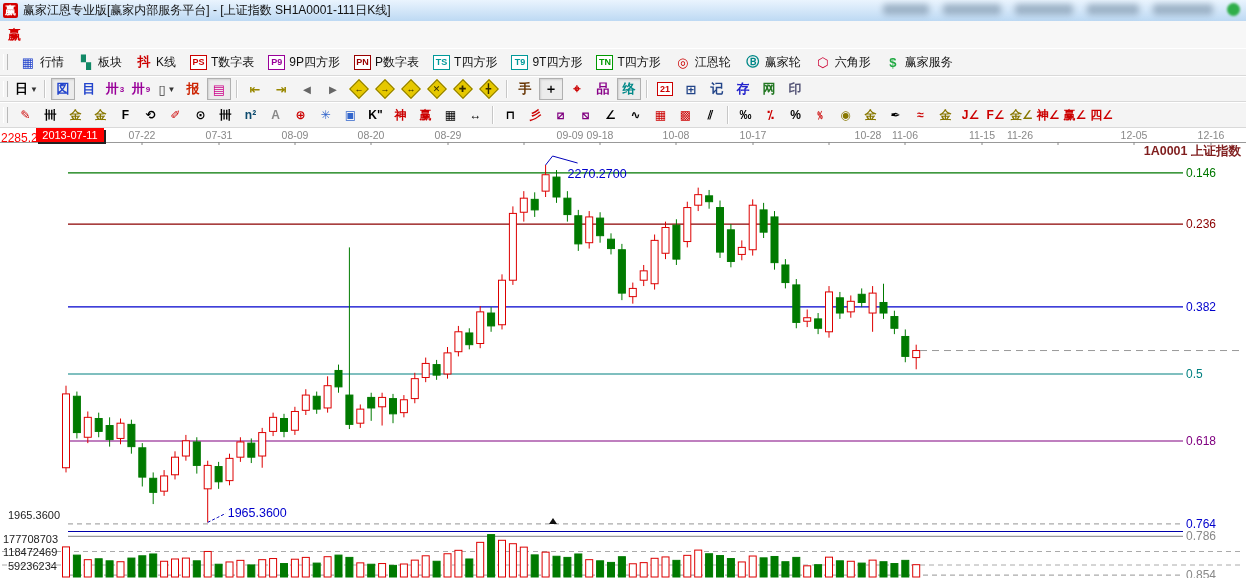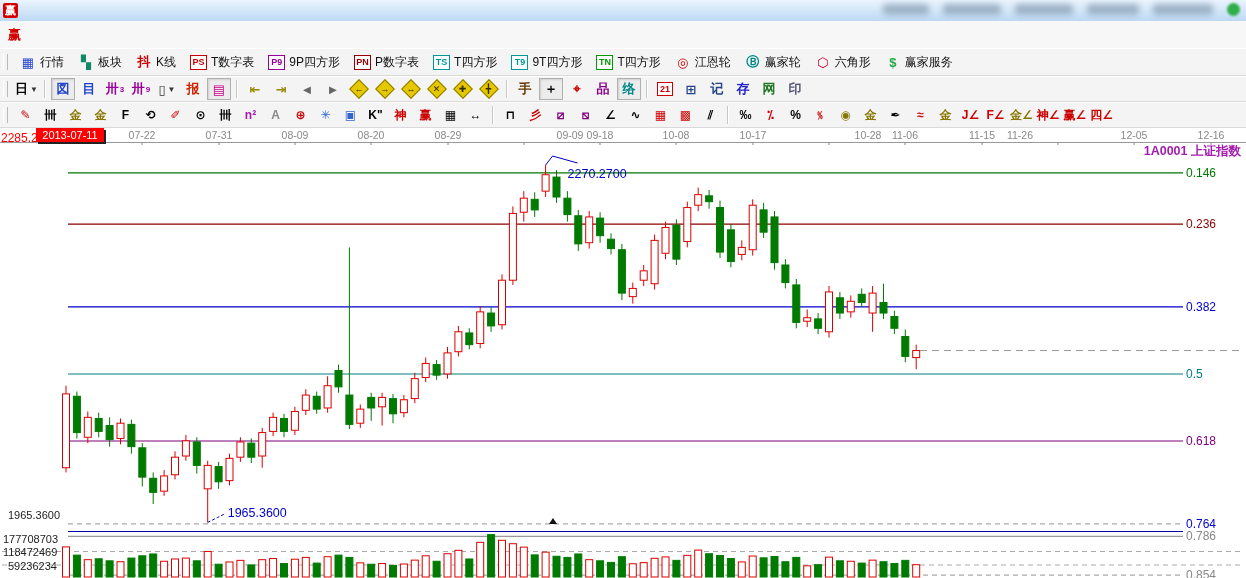--- a/index.html
+++ b/index.html
@@ -44,30 +44,31 @@
   
   .axisrow{position:absolute;left:0;top:128px;width:100%;height:14px;background:#fff;font-size:10.5px;}
   .cross-price{position:absolute;left:1px;top:3px;color:#f00;font-size:12px;z-index:1;}
   .cross-date{position:absolute;left:36px;top:0;width:68px;height:14px;background:#f00;color:#fff;
     text-align:center;line-height:14px;font-size:11px;z-index:2;box-shadow:2px 2px 0 #222;}
   .dtick{position:absolute;top:1px;transform:translateX(-50%);color:#888;}
   
   .chart{position:absolute;left:0;top:142px;width:1246px;height:436px;background:#fff;}
   .chart svg{position:absolute;left:0;top:0;}
   .lab{position:absolute;font-size:11px;color:#222;}
-  .sec-label{position:absolute;top:1px;right:5px;color:#a21caf;font-size:12.5px;font-weight:bold;}
+  .sec-label{position:absolute;top:1px;right:5px;color:#7f1d1d;font-size:12.5px;font-weight:bold;}
   .ann{position:absolute;color:#0000cc;font-size:12.5px;}
 </style>
 </head>
 <body>
 
 <div class="window">
 
   <div class="titlebar">
     <span class="logo">赢</span>
+    <span>赢家江恩专业版[赢家内部服务平台] - [上证指数  SH1A0001-111日K线]</span>
     <span class="tb-right">
       <span class="blur-pill" style="width:46px"></span>
       <span class="blur-pill" style="width:58px"></span>
       <span class="blur-pill" style="width:58px"></span>
       <span class="blur-pill" style="width:52px"></span>
       <span class="blur-pill" style="width:60px"></span>
       <span class="green-dot"></span>
     </span>
   </div>
 
@@ -262,21 +263,21 @@
       </span>
       <span class="ib" style="color: rgb(204, 0, 0);">
         <span>✐</span>
       </span>
       <span class="ib" style="color: rgb(0, 0, 0);">
         <span>⊙</span>
       </span>
       <span class="ib" style="color: rgb(0, 0, 0);">
         <span>卌</span>
       </span>
-      <span class="ib" style="color: #a21caf;">
+      <span class="ib" style="color: #0c4a6e;">
         <span>n²</span>
       </span>
       <span class="ib" style="color: rgb(136, 136, 136);">
         <span>A</span>
       </span>
       <span class="ib" style="color: rgb(204, 0, 0);">
         <span>⊕</span>
       </span>
       <span class="ib" style="color: rgb(51, 102, 204);">
         <span>✳</span>

